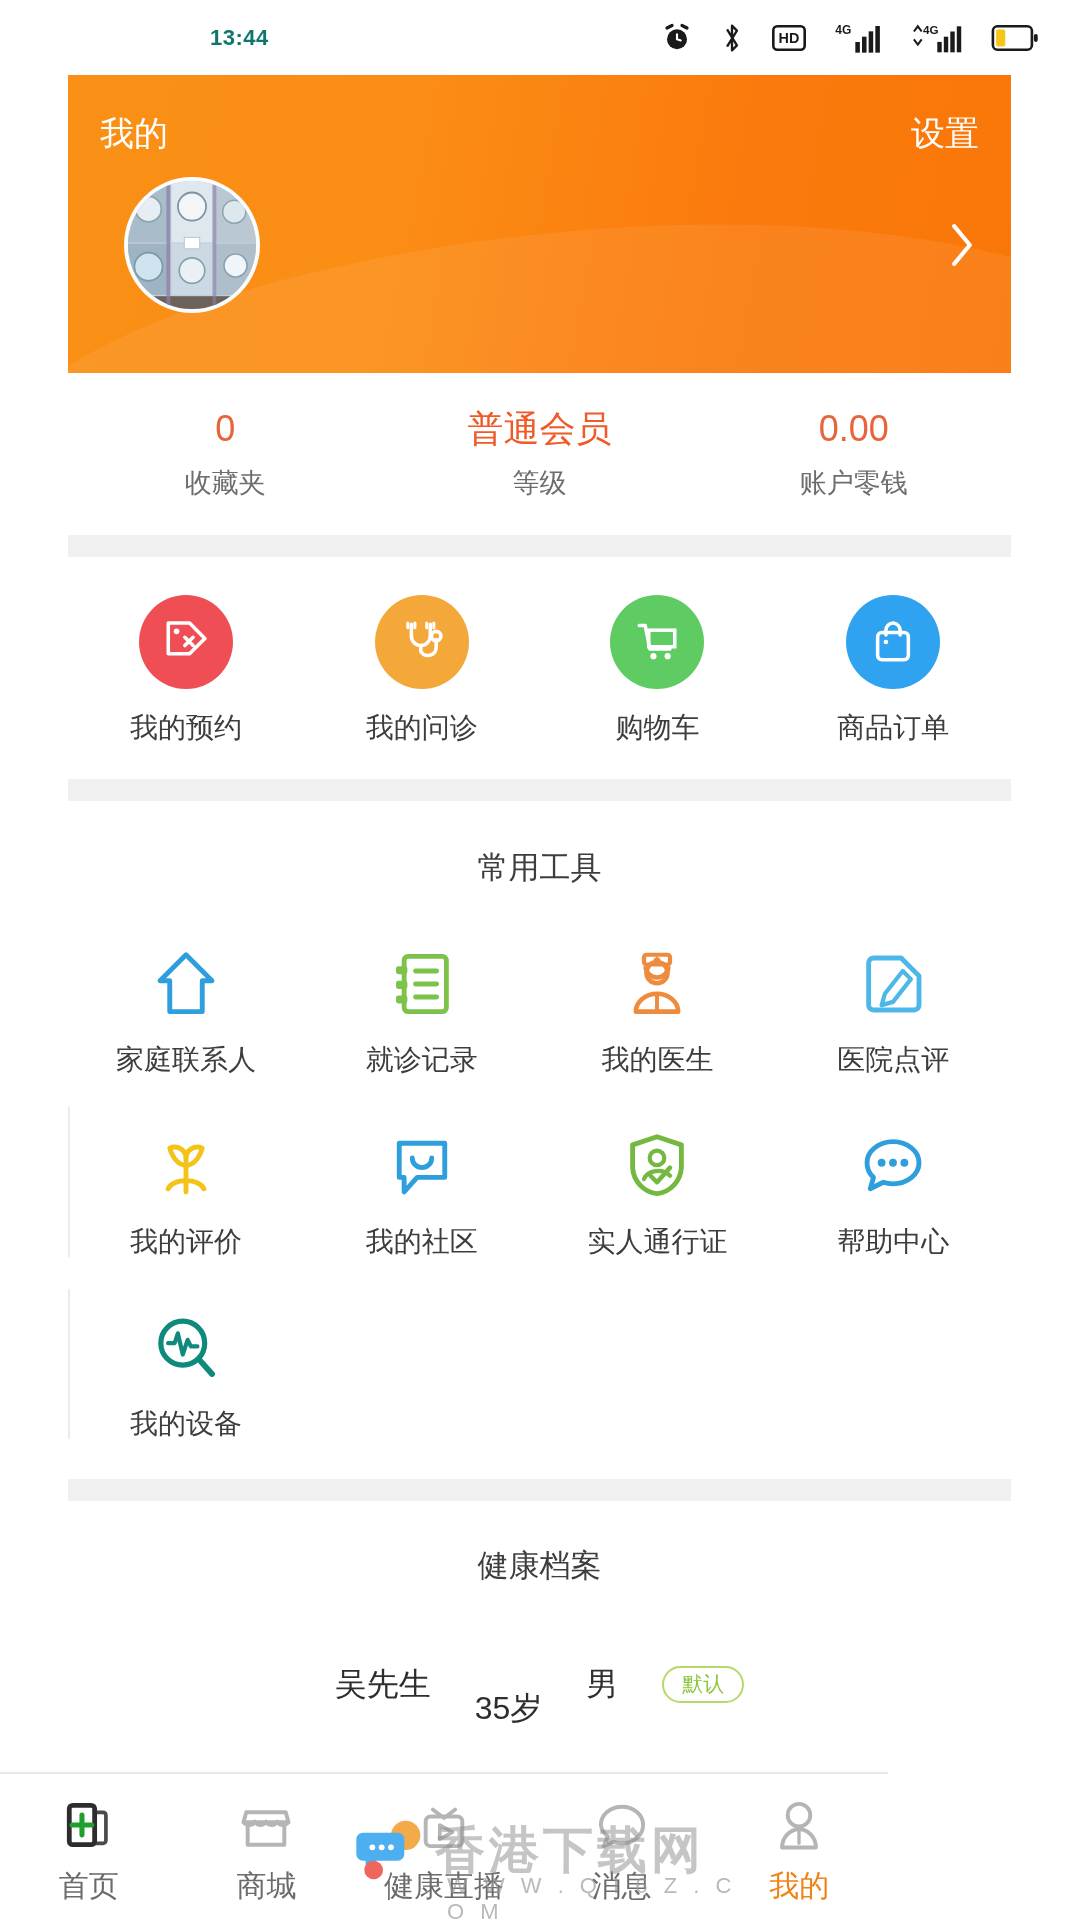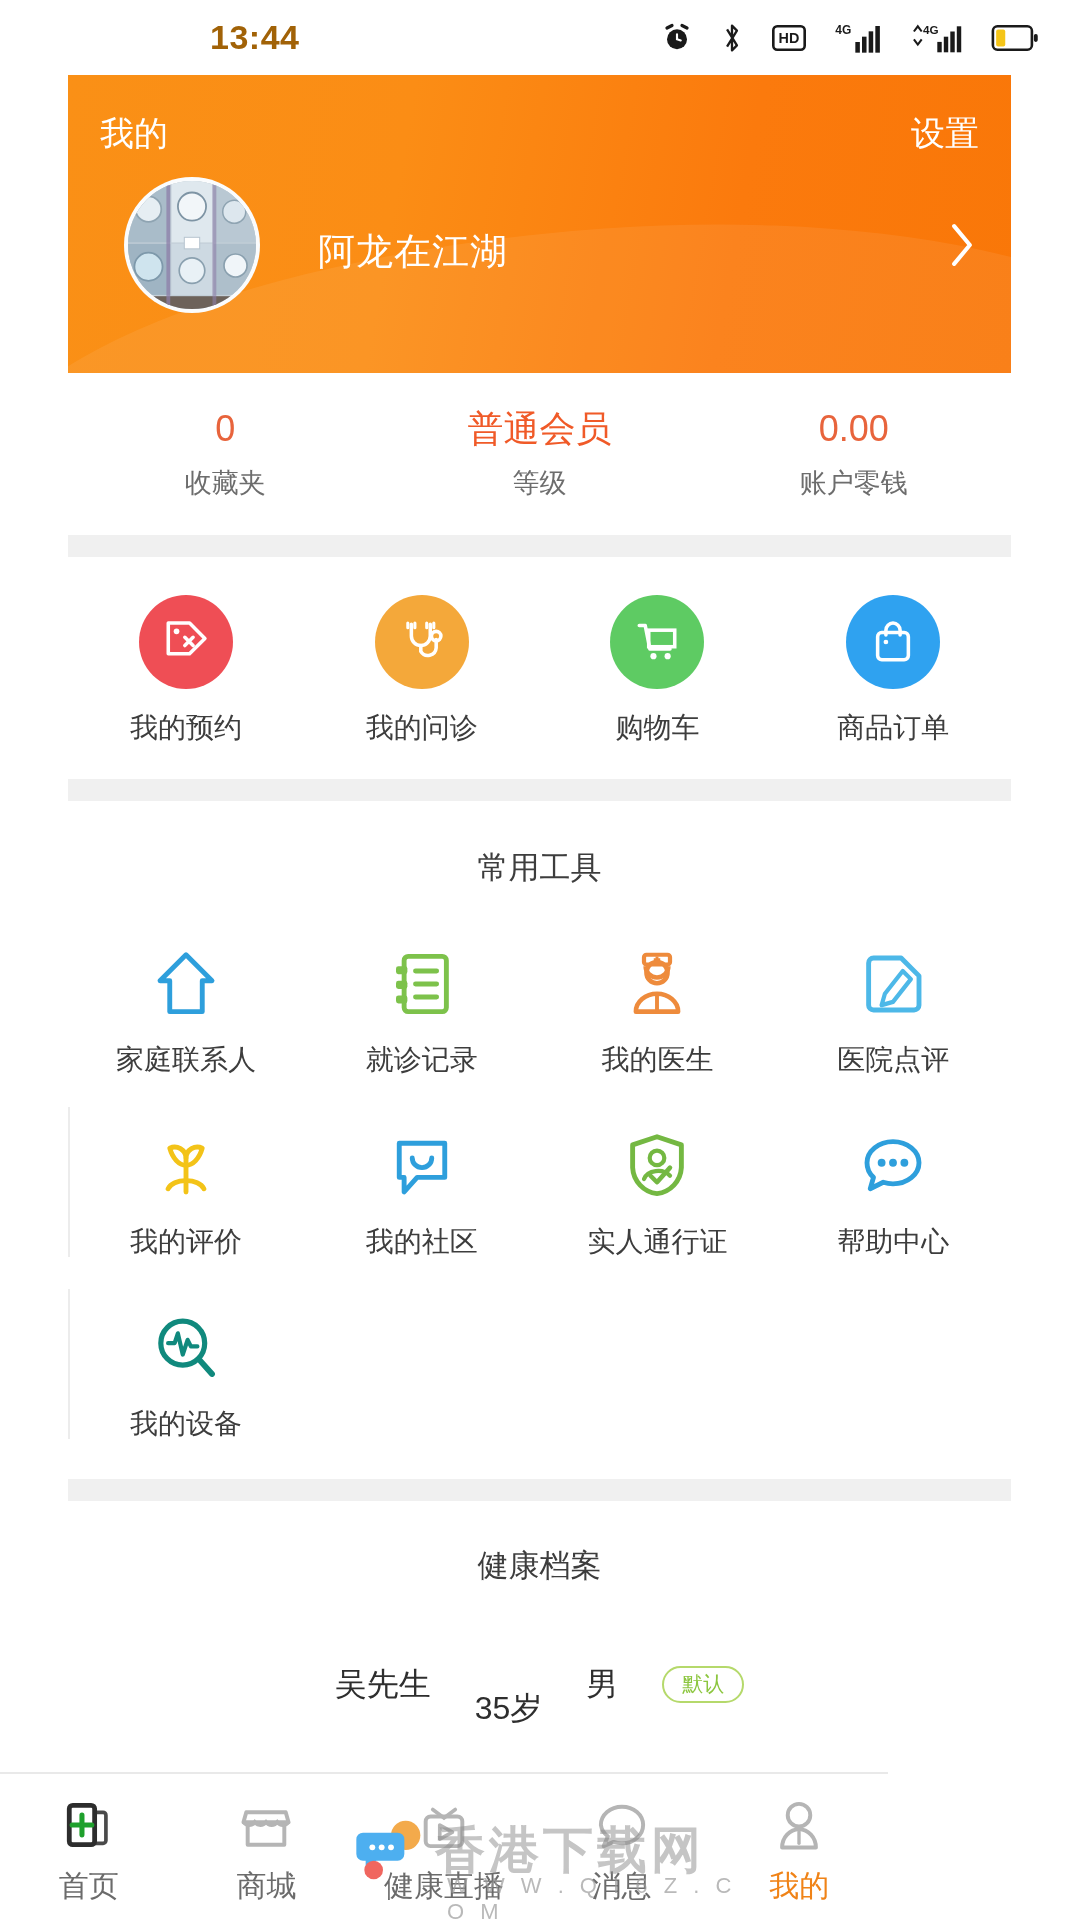--- a/index.html
+++ b/index.html
@@ -9,21 +9,21 @@
     background:#ffffff;
     position:relative;
     overflow:hidden;
   }
   
   .statusbar {
     height:75px; display:flex; align-items:center;
     padding:0 40px; background:#ffffff;
   }
   .sb-time {
-    font-size:34px; font-weight:700; color:#a16207;
+    font-size:22px; font-weight:700; color:#0f766e;
     letter-spacing:0.5px; margin-left:170px;
   }
   .sb-icons { margin-left:auto; display:flex; align-items:center; gap:29px; }
   .sb-icons svg { display:block; }
   
   .header {
     margin:0 68px; height:298px; position:relative; overflow:hidden;
     background:linear-gradient(100deg,#fa9016 0%,#fb8d15 35%,#fb7a0d 70%,#f97708 100%);
   }
   .header::after{
@@ -211,21 +211,20 @@
       <circle cx="50" cy="20" r="11" fill="#f2f6f9" stroke="#7e94a4" stroke-width="1.4"></circle>
       <circle cx="83" cy="24" r="9" fill="#dde7ee" stroke="#8fa4b2" stroke-width="1.2"></circle>
       <circle cx="16" cy="67" r="11" fill="#cfe4ee" stroke="#7e99ab" stroke-width="1.4"></circle>
       <circle cx="50" cy="70" r="10" fill="#e9f1f6" stroke="#8aa0af" stroke-width="1.3"></circle>
       <circle cx="84" cy="66" r="9" fill="#f0f5f9" stroke="#8aa0af" stroke-width="1.3"></circle>
       <rect x="44" y="44" width="12" height="9" fill="#ffffff" stroke="#b8c6d0" stroke-width="0.8"></rect>
       <rect x="30" y="0" width="3" height="100" fill="#8e7fa8" opacity="0.75"></rect>
       <rect x="66" y="0" width="3" height="100" fill="#8e7fa8" opacity="0.6"></rect>
     </svg>
   </div>
-  <div class="hdr-name">阿龙在江湖</div>
   <div class="hdr-chevron">
     <svg width="26" height="44" viewBox="0 0 16 28">
         <path d="M3 2 L13 14 L3 26" stroke="#ffffff" stroke-width="2.6" fill="none" stroke-linecap="round" stroke-linejoin="round"></path>
       </svg>
   </div>
 </div>
 
 <div class="stats">
   <div class="stat">
     <div class="stat-val">0</div>

